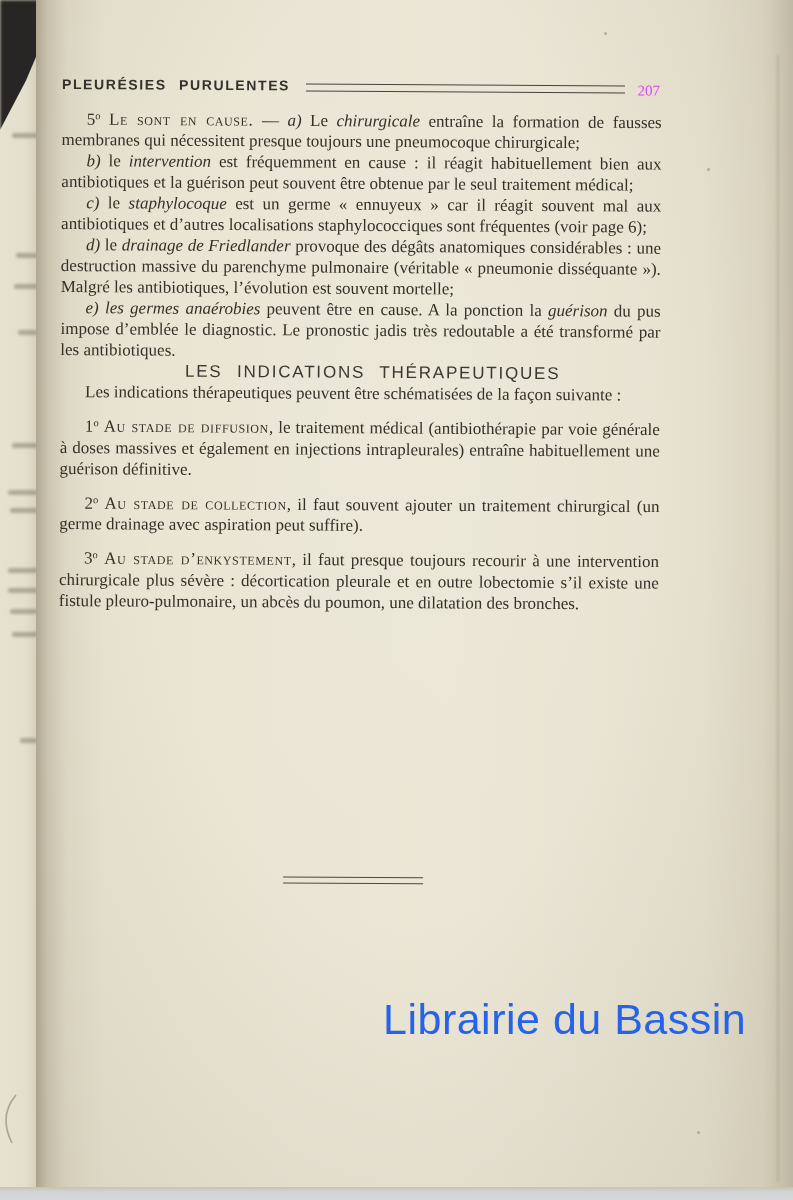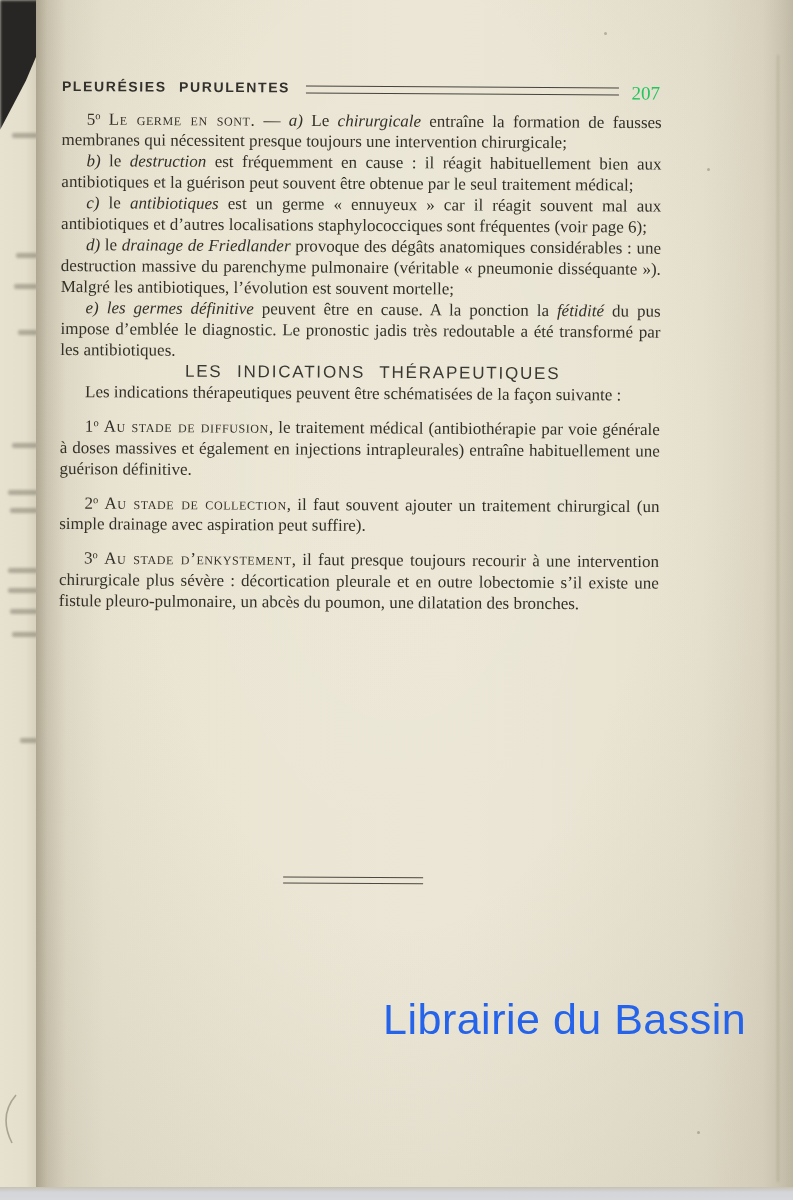--- a/index.html
+++ b/index.html
@@ -30,21 +30,21 @@
   .printed{position:absolute;left:0;top:0;width:793px;height:1200px;
     transform:rotate(.35deg);transform-origin:60px 80px;color:#33312c;}
 
   .running-header{position:absolute;left:62px;top:71px;width:598px;
     display:flex;align-items:center;}
   .running-title{font-family:"Liberation Sans","DejaVu Sans",sans-serif;
     font-weight:700;font-size:14px;letter-spacing:1.6px;word-spacing:7px;
     color:#33312c;white-space:nowrap;}
   .header-rule{flex:1;height:6px;margin:4px 13px 0 16px;
     border-top:1.7px solid #45433d;border-bottom:1.7px solid #45433d;}
-  .page-number{font-size:19px;color:#22c55e;margin-top:8px;}
+  .page-number{font-size:15px;color:#d946ef;margin-top:8px;}
 
   .page-content{position:absolute;left:62px;top:105px;width:600px;
     font-size:17px;line-height:21px;text-align:justify;color:#333028;}
   .page-content p{margin:0;text-indent:25px;}
   p.spaced{margin-top:10px;}
   .seg-i{font-style:italic;}
   .seg-sc{font-variant:small-caps;letter-spacing:.6px;}
   .seg-sup{font-size:.62em;vertical-align:.52em;letter-spacing:0;}
 
   .section-heading{margin:43px 0 27px 0;text-align:center;
@@ -94,31 +94,31 @@
 
   <div class="printed">
 
     <div class="running-header">
       <span class="running-title">PLEURÉSIES PURULENTES</span>
       <div class="header-rule"></div>
       <span class="page-number">207</span>
     </div>
 
     <div class="page-content">
-      <p><span>5</span><span class="seg-sup">o</span><span> </span><span class="seg-sc">Le germe en sont.</span><span> — </span><span class="seg-i">a)</span><span> Le </span><span class="seg-i">chirurgicale</span><span> entraîne la formation de fausses membranes qui nécessitent presque toujours une intervention chirurgicale;</span></p>
-      <p><span class="seg-i">b)</span><span> le </span><span class="seg-i">destruction</span><span> est fréquemment en cause : il réagit habituellement bien aux antibiotiques et la guérison peut souvent être obtenue par le seul traitement médical;</span></p>
-      <p><span class="seg-i">c)</span><span> le </span><span class="seg-i">antibiotiques</span><span> est un germe « ennuyeux » car il réagit souvent mal aux antibiotiques et d’autres localisations staphylococciques sont fréquentes (voir page 6);</span></p>
+      <p><span>5</span><span class="seg-sup">o</span><span> </span><span class="seg-sc">Le sont en cause.</span><span> — </span><span class="seg-i">a)</span><span> Le </span><span class="seg-i">chirurgicale</span><span> entraîne la formation de fausses membranes qui nécessitent presque toujours une pneumocoque chirurgicale;</span></p>
+      <p><span class="seg-i">b)</span><span> le </span><span class="seg-i">intervention</span><span> est fréquemment en cause : il réagit habituellement bien aux antibiotiques et la guérison peut souvent être obtenue par le seul traitement médical;</span></p>
+      <p><span class="seg-i">c)</span><span> le </span><span class="seg-i">staphylocoque</span><span> est un germe « ennuyeux » car il réagit souvent mal aux antibiotiques et d’autres localisations staphylococciques sont fréquentes (voir page 6);</span></p>
       <p><span class="seg-i">d)</span><span> le </span><span class="seg-i">drainage de Friedlander</span><span> provoque des dégâts anatomiques considérables : une destruction massive du parenchyme pulmonaire (véritable « pneumonie disséquante »). Malgré les antibiotiques, l’évolution est souvent mortelle;</span></p>
-      <p><span class="seg-i">e)</span><span> </span><span class="seg-i">les germes définitive</span><span> peuvent être en cause. A la ponction la </span><span class="seg-i">fétidité</span><span> du pus impose d’emblée le diagnostic. Le pronostic jadis très redoutable a été transformé par les antibiotiques.</span></p>
+      <p><span class="seg-i">e)</span><span> </span><span class="seg-i">les germes anaérobies</span><span> peuvent être en cause. A la ponction la </span><span class="seg-i">guérison</span><span> du pus impose d’emblée le diagnostic. Le pronostic jadis très redoutable a été transformé par les antibiotiques.</span></p>
 
       <p class="section-heading">LES INDICATIONS THÉRAPEUTIQUES</p>
 
       <p><span>Les indications thérapeutiques peuvent être schématisées de la façon suivante :</span></p>
       <p class="spaced"><span>1</span><span class="seg-sup">o</span><span> </span><span class="seg-sc">Au stade de diffusion</span><span>, le traitement médical (antibiothérapie par voie générale à doses massives et également en injections intrapleurales) entraîne habituellement une guérison définitive.</span></p>
-      <p class="spaced"><span>2</span><span class="seg-sup">o</span><span> </span><span class="seg-sc">Au stade de collection</span><span>, il faut souvent ajouter un traitement chirurgical (un simple drainage avec aspiration peut suffire).</span></p>
+      <p class="spaced"><span>2</span><span class="seg-sup">o</span><span> </span><span class="seg-sc">Au stade de collection</span><span>, il faut souvent ajouter un traitement chirurgical (un germe drainage avec aspiration peut suffire).</span></p>
       <p class="spaced"><span>3</span><span class="seg-sup">o</span><span> </span><span class="seg-sc">Au stade d’enkystement</span><span>, il faut presque toujours recourir à une intervention chirurgicale plus sévère : décortication pleurale et en outre lobectomie s’il existe une fistule pleuro-pulmonaire, un abcès du poumon, une dilatation des bronches.</span></p>
     </div>
 
     <div class="end-rule"></div>
   </div>
 
   <div class="watermark" style="color: rgb(37, 99, 235);">Librairie du Bassin</div>
 
   <svg class="pencil-mark" width="22" height="52" viewBox="0 0 22 52">
     <path d="M16,2 C4,16 3,32 12,50" fill="none" stroke="#8d897a" stroke-width="1.6" opacity="0.7"></path>

